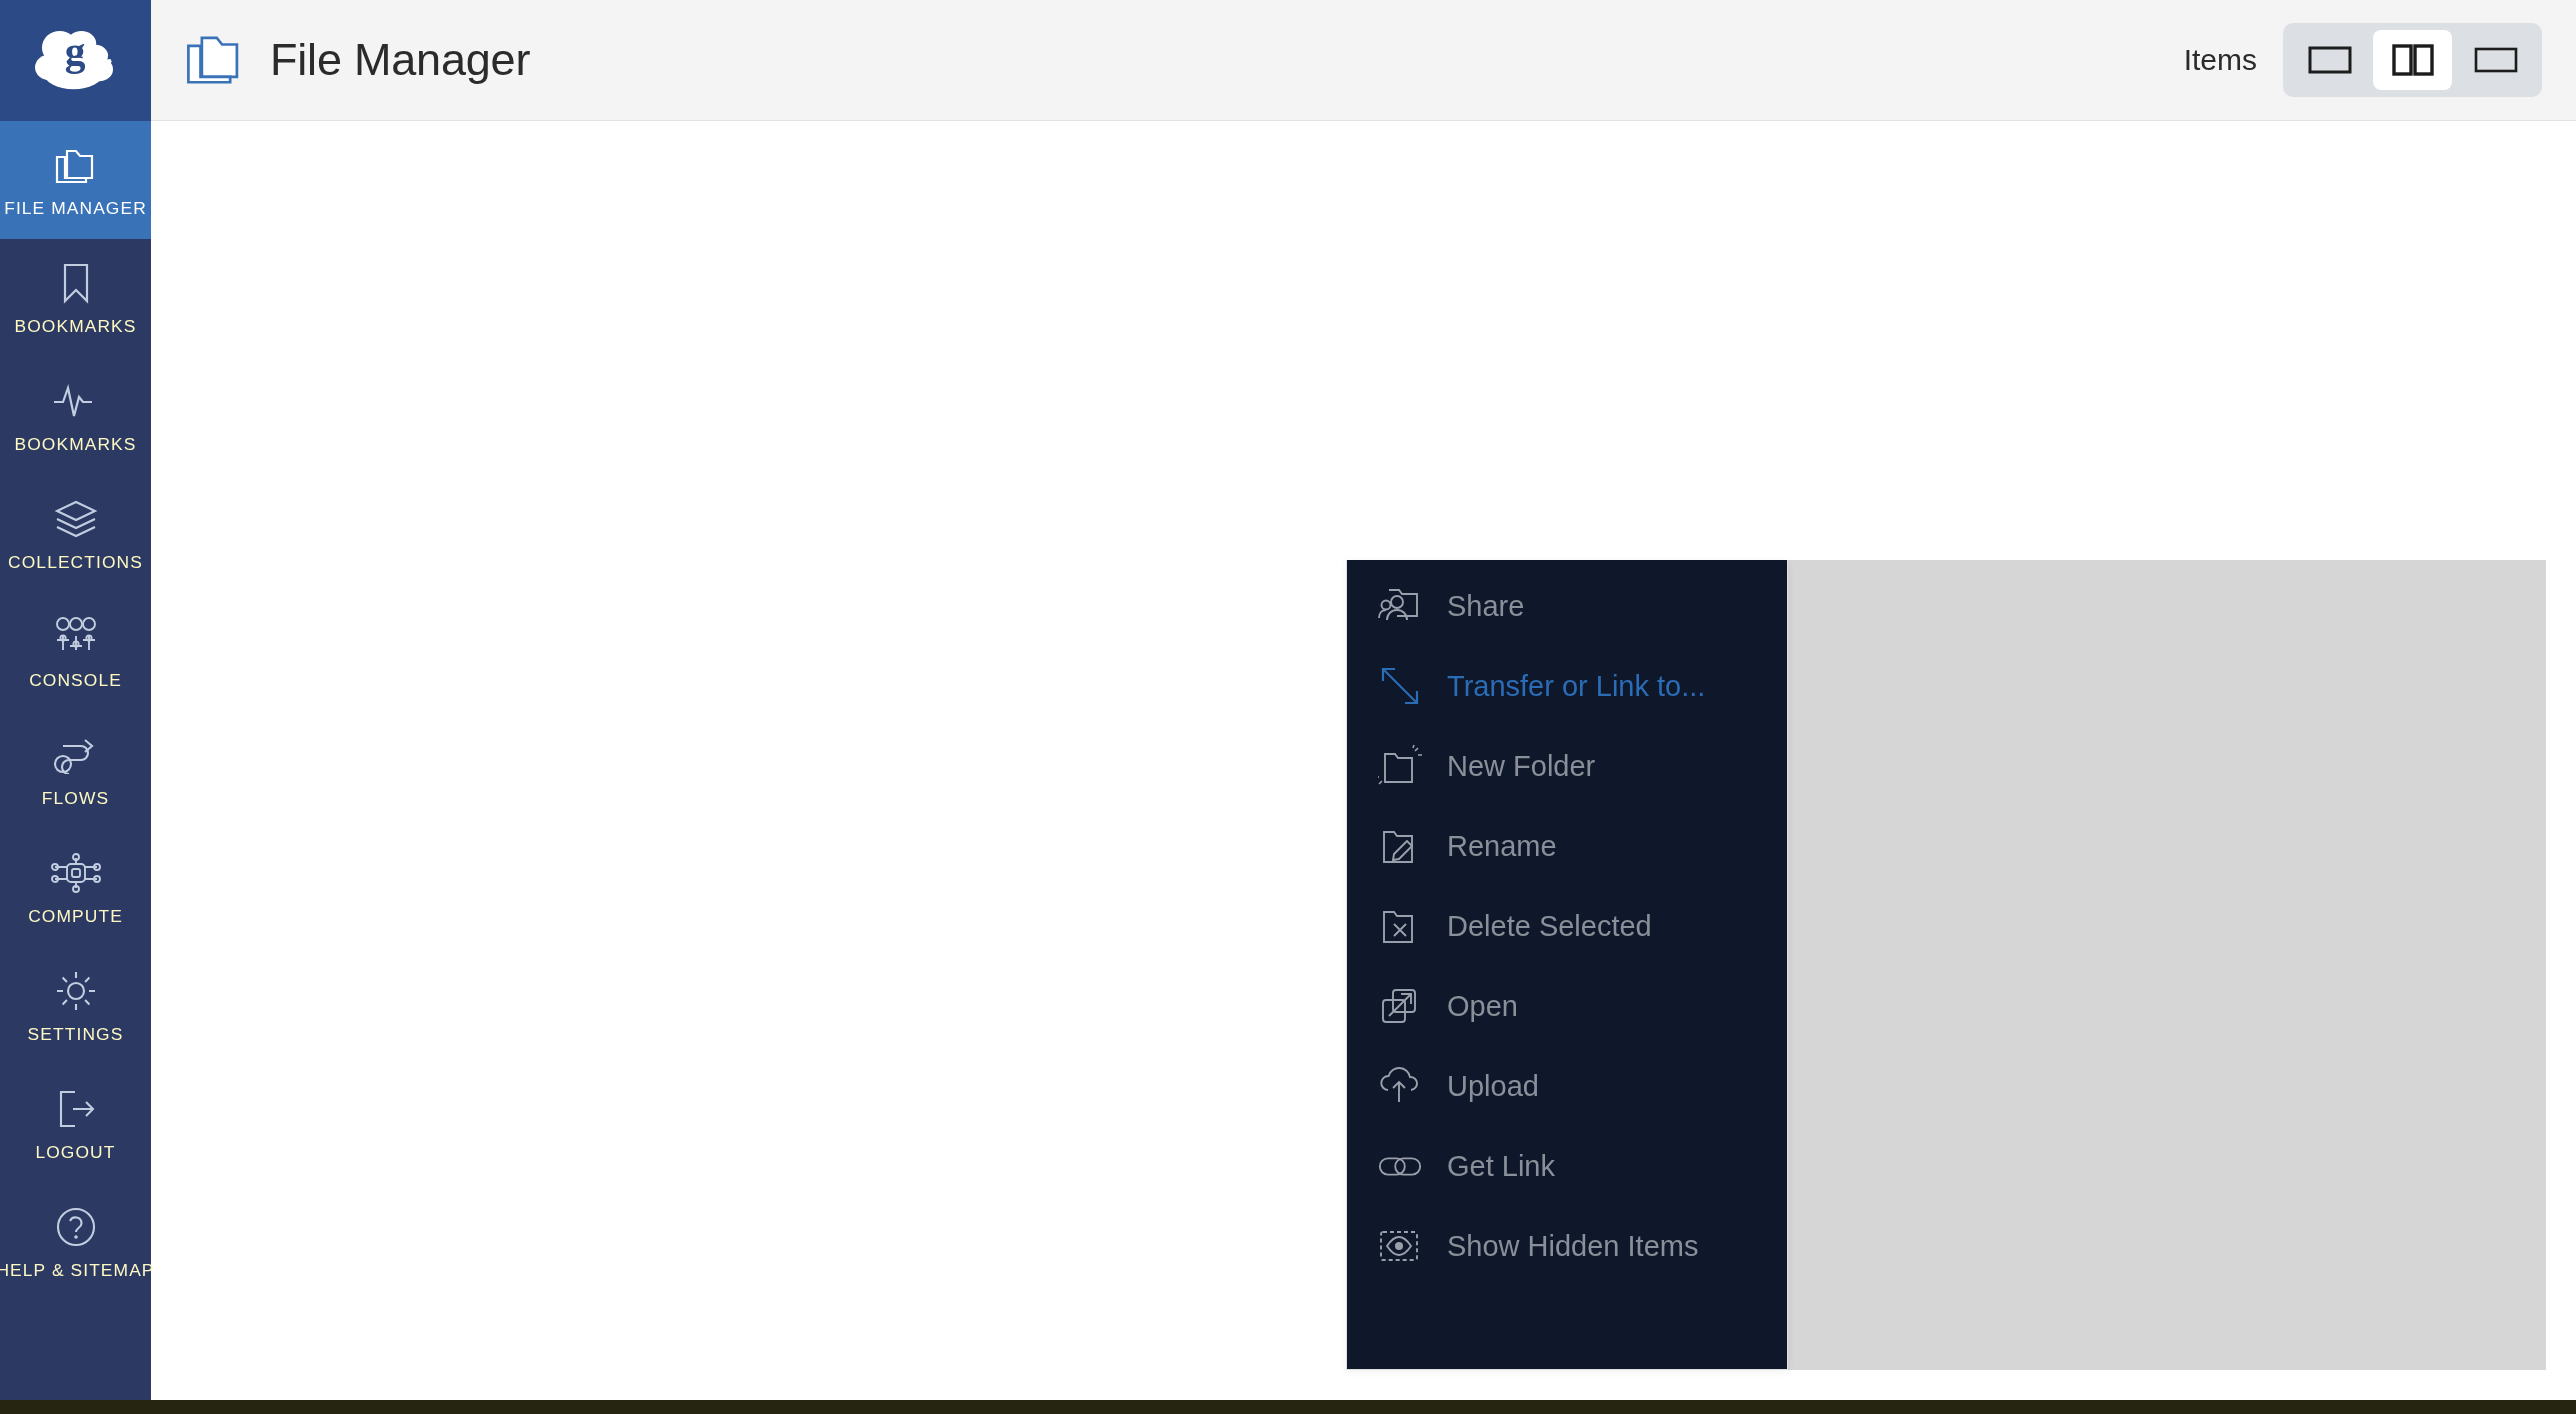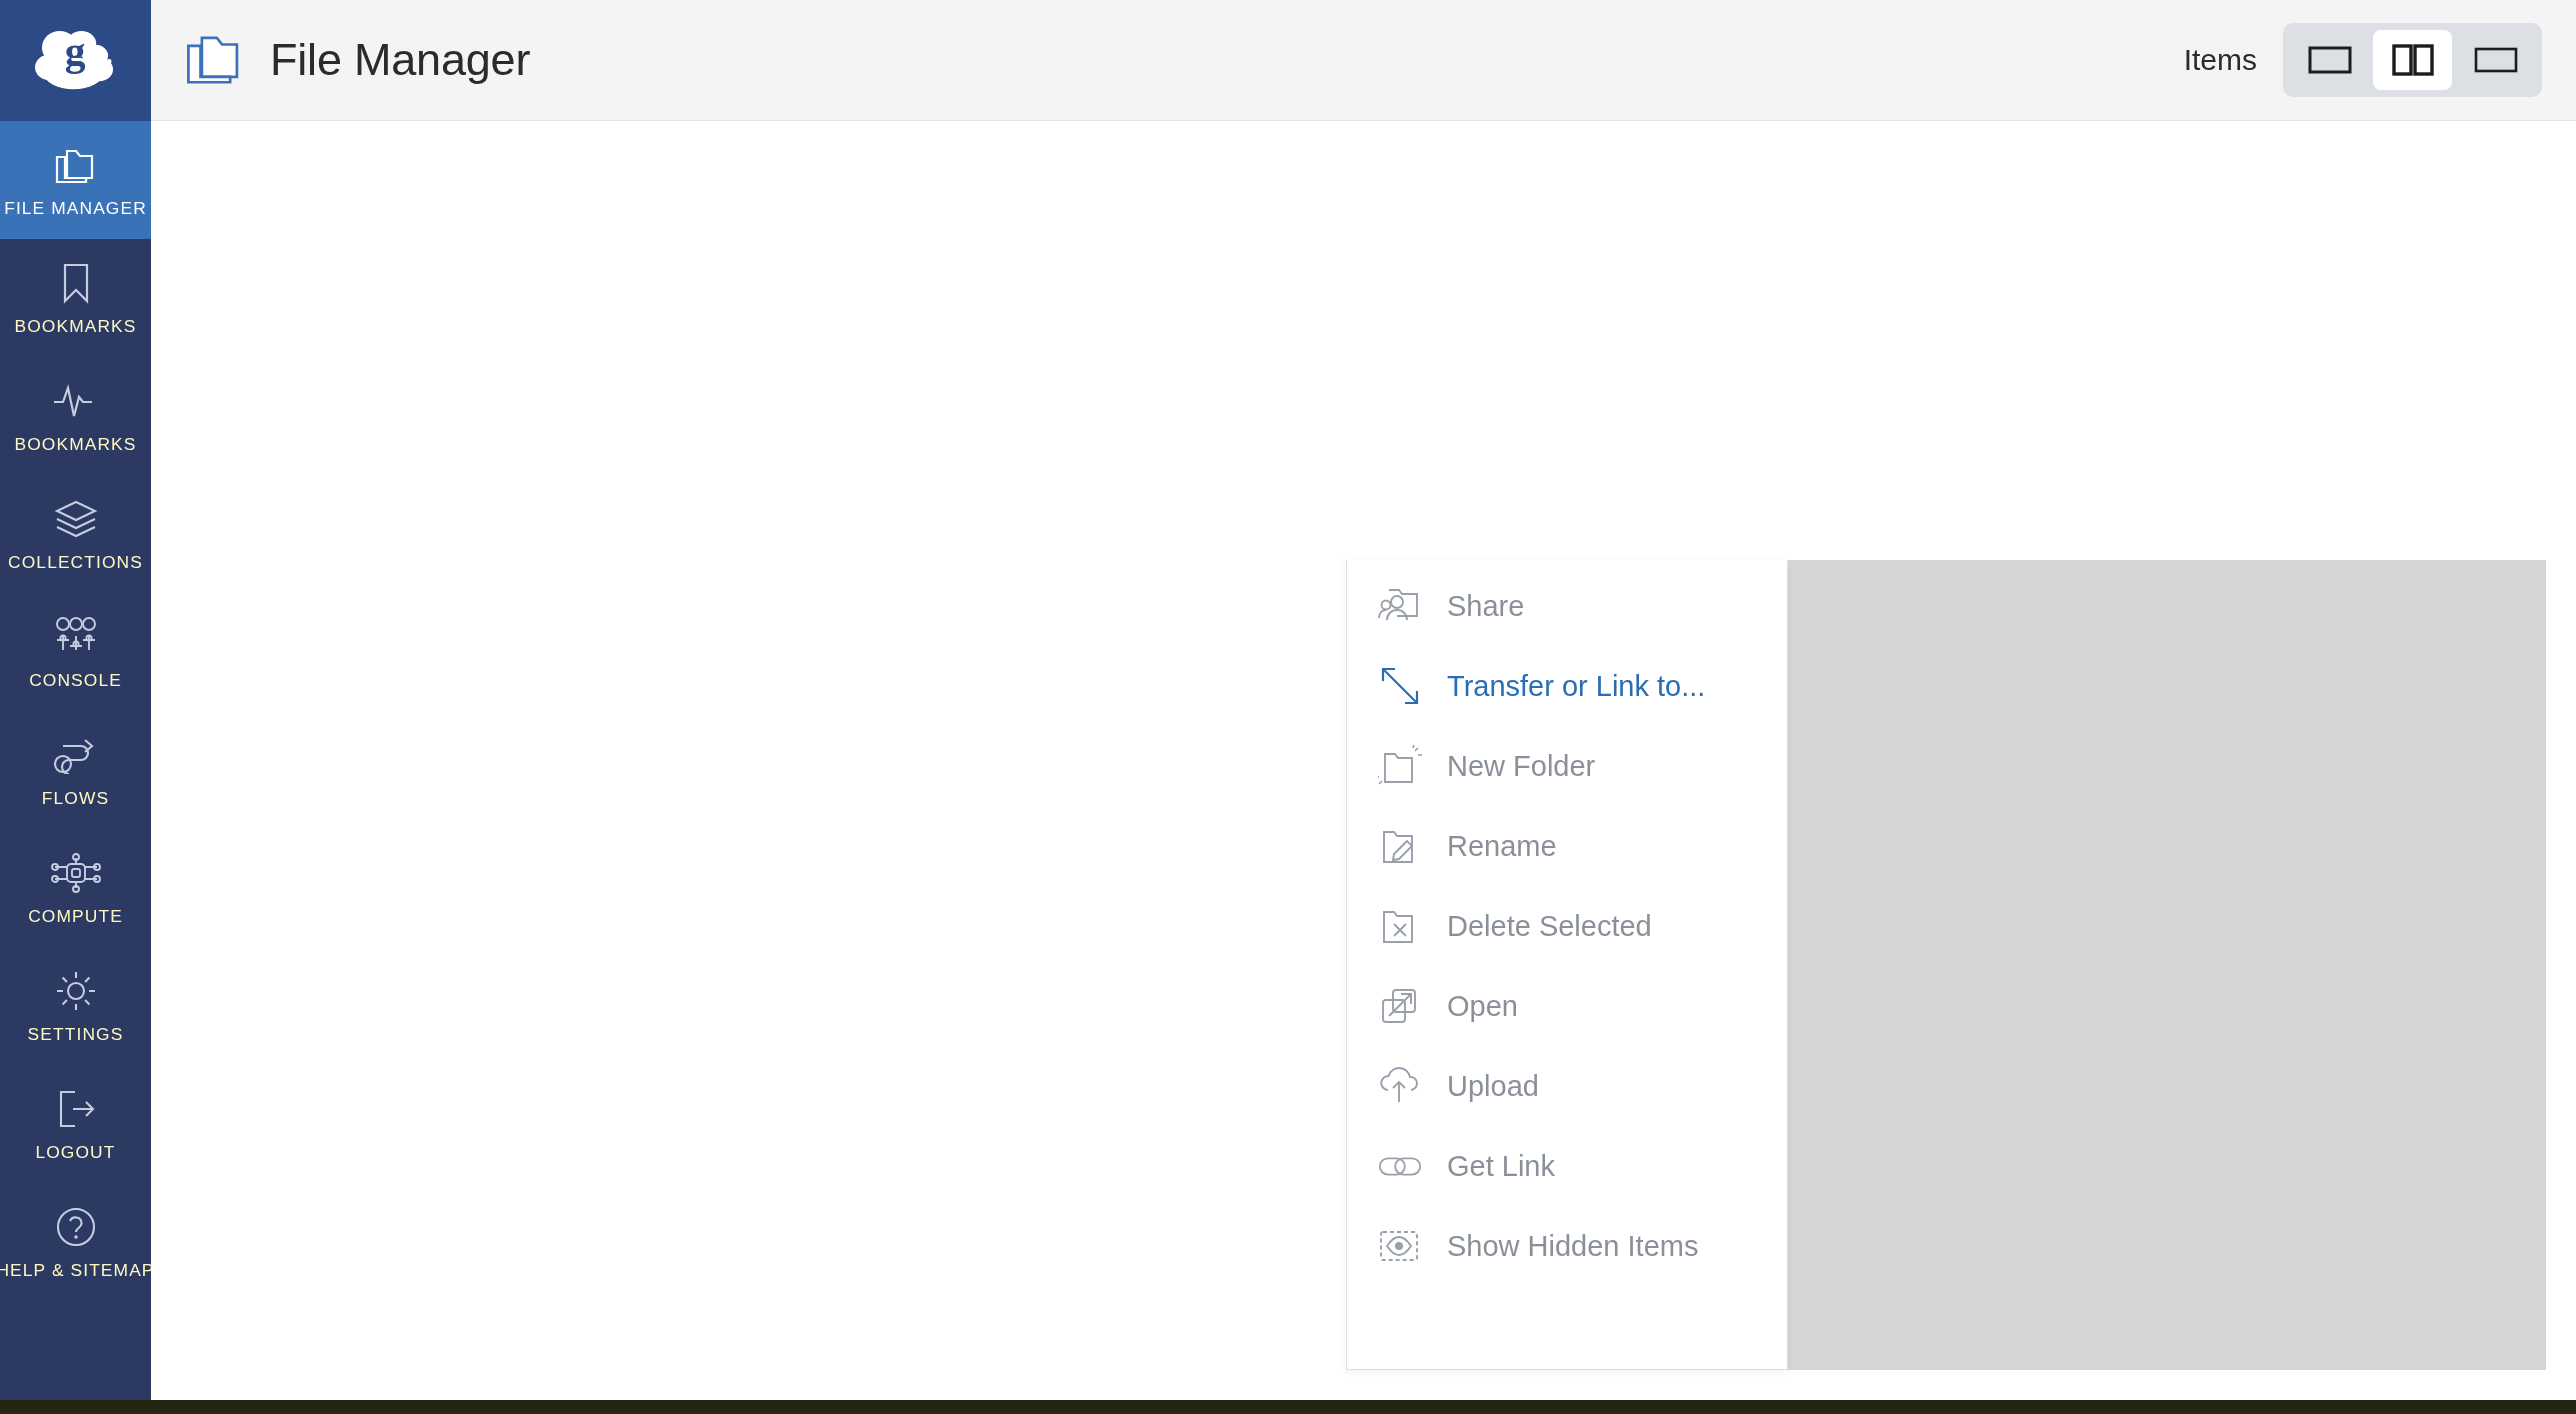--- a/index.html
+++ b/index.html
@@ -121,21 +121,21 @@
   .tour-text { font-size: 30px; color: #2a6cb5; }
 
   .right-dim {
     position: absolute; left: 1788px; top: 560px; right: 30px; height: 810px;
     background: rgba(70,70,70,0.22); z-index: 20; pointer-events: none;
   }
 
   
   .menu {
     position: absolute; left: 1346px; top: 560px; width: 442px; height: 810px;
-    background: #ffffff; border: 1px solid #e0e0e0; border-top: none;
+    background: #0f172a; border: 1px solid #e0e0e0; border-top: none;
     z-index: 30; display: flex; flex-direction: column; padding-top: 6px;
     box-shadow: 0 2px 8px rgba(0,0,0,0.06);
   }
   .menu-item {
     height: 80px; display: flex; align-items: center; gap: 24px; padding: 0 30px;
     cursor: pointer;
   }
   .menu-icon { width: 46px; height: 46px; flex: 0 0 auto; display: flex; align-items: center; justify-content: center; }
   .menu-label { font-size: 29px; color: #8a9099; white-space: nowrap; }
   .menu-item.highlight .menu-label { color: #2a6cb5; }

